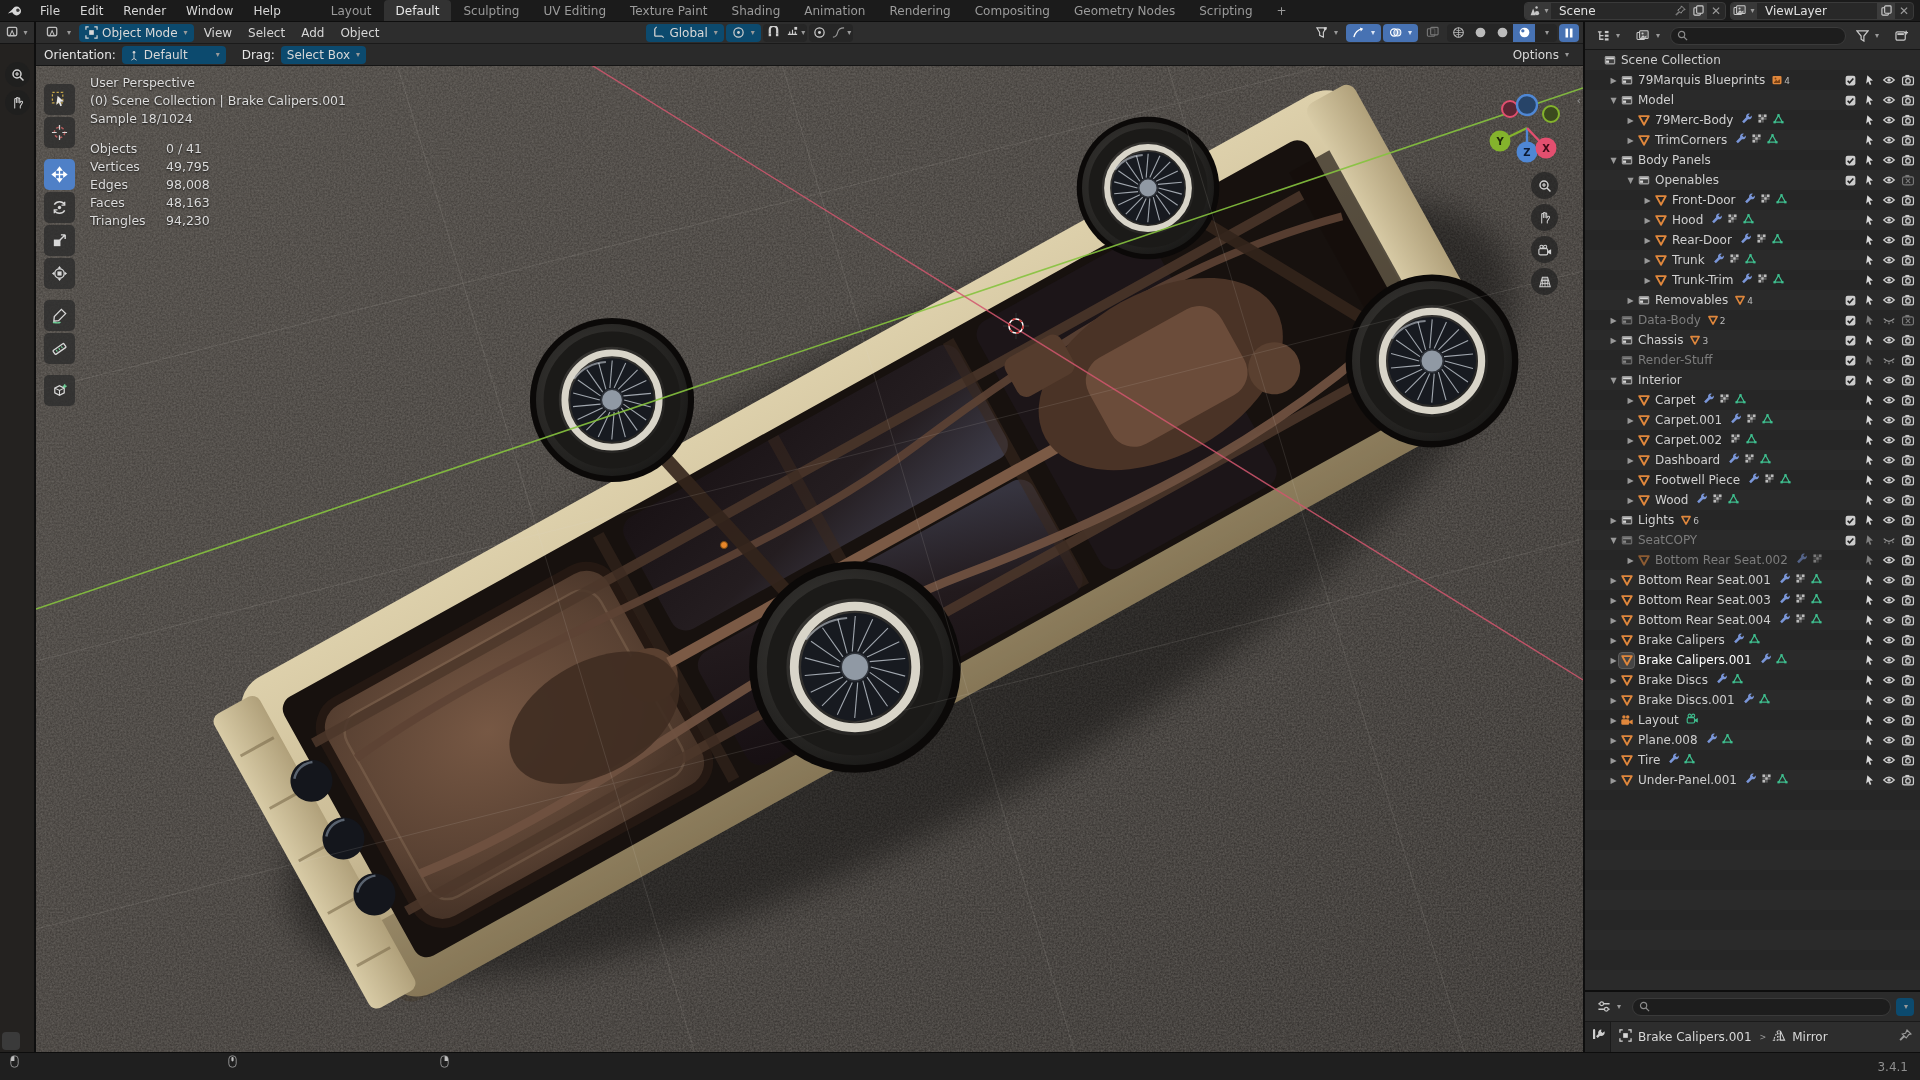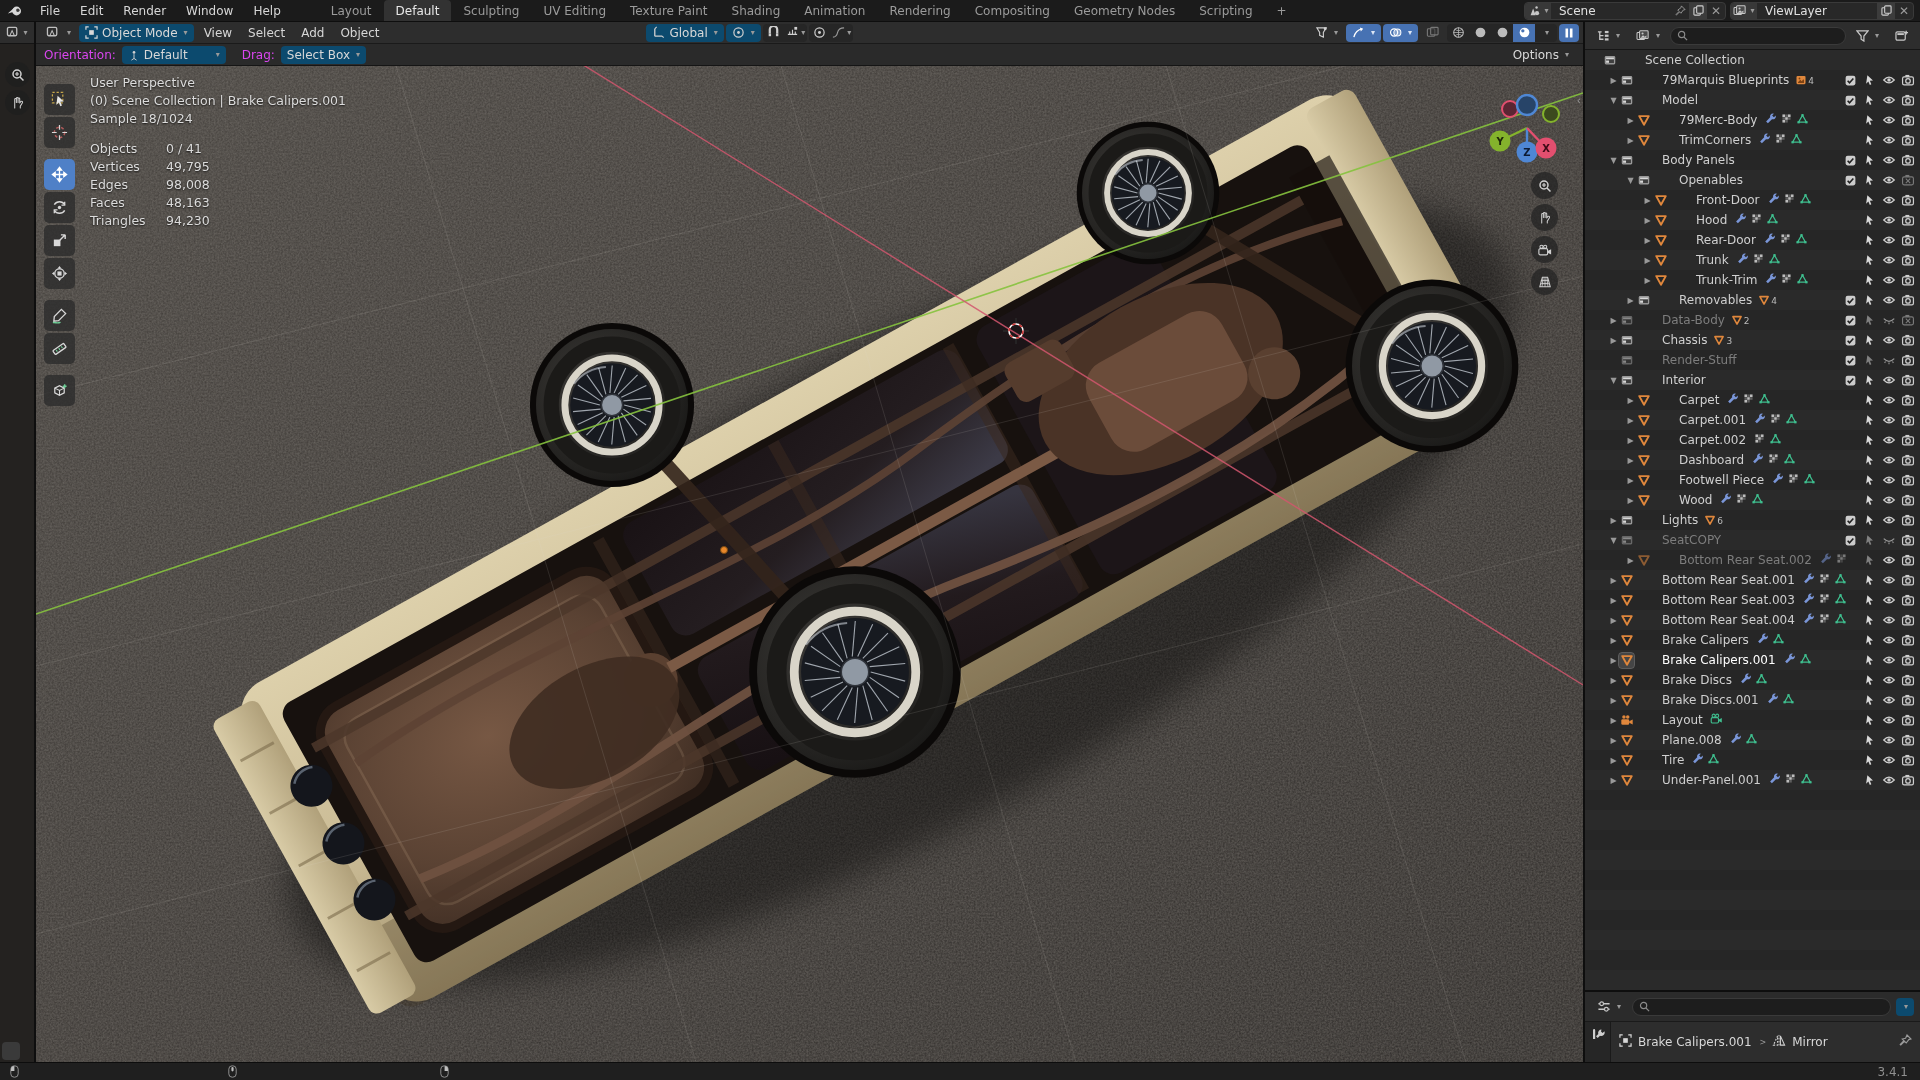--- a/index.html
+++ b/index.html
@@ -35,21 +35,21 @@
   .vp-toolsettings { height:22px; background:#2a2a2a; border-bottom:1px solid #151515; display:flex; align-items:center; padding:0 8px; gap:6px; }
   .hbtn { height:18px; display:flex; align-items:center; gap:4px; padding:0 6px; background:#0c4a6e; border-radius:4px; color:#d8d8d8; }
   .hbtn.flat { background:transparent; }
   .hbtn.blue { background:#4772b3; color:#fff; }
   .hbtn.dim { color:#777; }
   .hmenu { padding:0 8px; color:#d6d6d6; }
   .seg { display:flex; background:#262626; border-radius:4px; overflow:hidden; }
   .seg .sbtn { width:22px; height:18px; display:flex; align-items:center; justify-content:center; color:#bbb; }
   .seg .sbtn.blue { background:#4772b3; color:#fff; }
   .spacer { flex:1; }
-  .ts-label { color:#d946ef; }
+  .ts-label { color:#e5e5e5; }
 
   .viewport { flex:1; position:relative; min-height:0; overflow:hidden; }
   .viewport svg.scene { position:absolute; inset:0; }
   .overlay-text { position:absolute; left:54px; top:8px; text-shadow:0 1px 2px rgba(0,0,0,.8); color:#dcdcdc; font-size:12.5px; line-height:18px; }
   .overlay-stats { margin-top:12px; }
   .stat-row { display:flex; }
   .stat-row .sl { width:76px; }
   .navgizmo { position:absolute; right:18px; top:28px; width:76px; height:76px; }
   .navbtn { position:absolute; right:25px; width:27px; height:27px; border-radius:50%; background:rgba(35,35,35,.75); display:flex; align-items:center; justify-content:center; color:#d6d6d6; }
   .collapse-arrow { position:absolute; right:2px; top:28px; color:#999; font-size:11px; }
@@ -59,37 +59,37 @@
   .outliner { height:968px; display:flex; flex-direction:column; }
   .outliner-head { height:28px; background:#2d2d2d; border-bottom:1px solid #161616; display:flex; align-items:center; gap:4px; padding:0 5px; }
   .search { flex:1; height:18px; background:#1d1d1d; border:1px solid #3a3a3a; border-radius:9px; display:flex; align-items:center; padding:0 6px; gap:4px; color:#888; }
   .orows { flex:1; overflow:hidden; }
   .orow { height:20px; display:flex; align-items:center; position:relative; padding-right:4px; }
   .orow:nth-child(odd) { background:#2a2a2a; }
   .orow:nth-child(even) { background:#262626; }
   .orow .arrow { width:11px; font-size:8px; color:#999; text-align:center; flex:none; }
   .orow .oicon { width:15px; height:15px; flex:none; display:flex; align-items:center; justify-content:center; margin-right:4px; }
   .orow .oicon.activebox { background:#7a7a7a55; outline:1px solid #8a8a8a88; border-radius:3px; }
-  .orow .olabel { color:#cfcfcf; white-space:nowrap;margin-left:24px; }
+  .orow .olabel { color:#cfcfcf; white-space:nowrap; }
   .orow.grayed .olabel { color:#7d7d7d; }
   .orow.grayed .oicon, .orow.grayed .dicons { opacity:.55; }
   .orow.active .olabel { color:#fff; }
   .dicons { display:flex; gap:3px; margin-left:7px; align-items:center; }
   .badge { display:flex; align-items:flex-end; margin-left:6px; }
   .badge .bcount { font-size:9px; color:#bbb; margin-left:1px; }
   .octrl { position:absolute; right:4px; display:flex; align-items:center; gap:2px; }
   .octrl .ci { width:17px; height:16px; display:flex; align-items:center; justify-content:center; }
   .props { flex:1; border-top:2px solid #0e0e0e; display:flex; flex-direction:column; }
   .props-head { height:30px; background:#2b2b2b; display:flex; align-items:center; gap:5px; padding:0 6px; border-bottom:1px solid #1a1a1a; }
   .props-body { flex:1; background:#2d2d2d; display:flex; }
   .ptabs { width:26px; background:#262626; border-right:1px solid #1a1a1a; display:flex; flex-direction:column; align-items:center; padding-top:6px; }
   .pcrumb { flex:1; display:flex; align-items:center; gap:6px; padding:0 8px; color:#d8d8d8; }
 
   
-  .statusbar { height:18px; background:#1f1f1f; border-top:1px solid #0d0d0d; position:relative; display:flex; align-items:center; color:#8f8f8f; }
+  .statusbar { height:28px; background:#1f1f1f; border-top:1px solid #0d0d0d; position:relative; display:flex; align-items:center; color:#8f8f8f; }
   .mousehint { position:absolute; top:2px; }
   .sb-version { position:absolute; right:12px; color:#8f8f8f; }
 
   .icon12 svg, .oicon svg, .ci svg { display:block; }
 </style>
 </head>
 <body>
 
 <div class="app">
 

